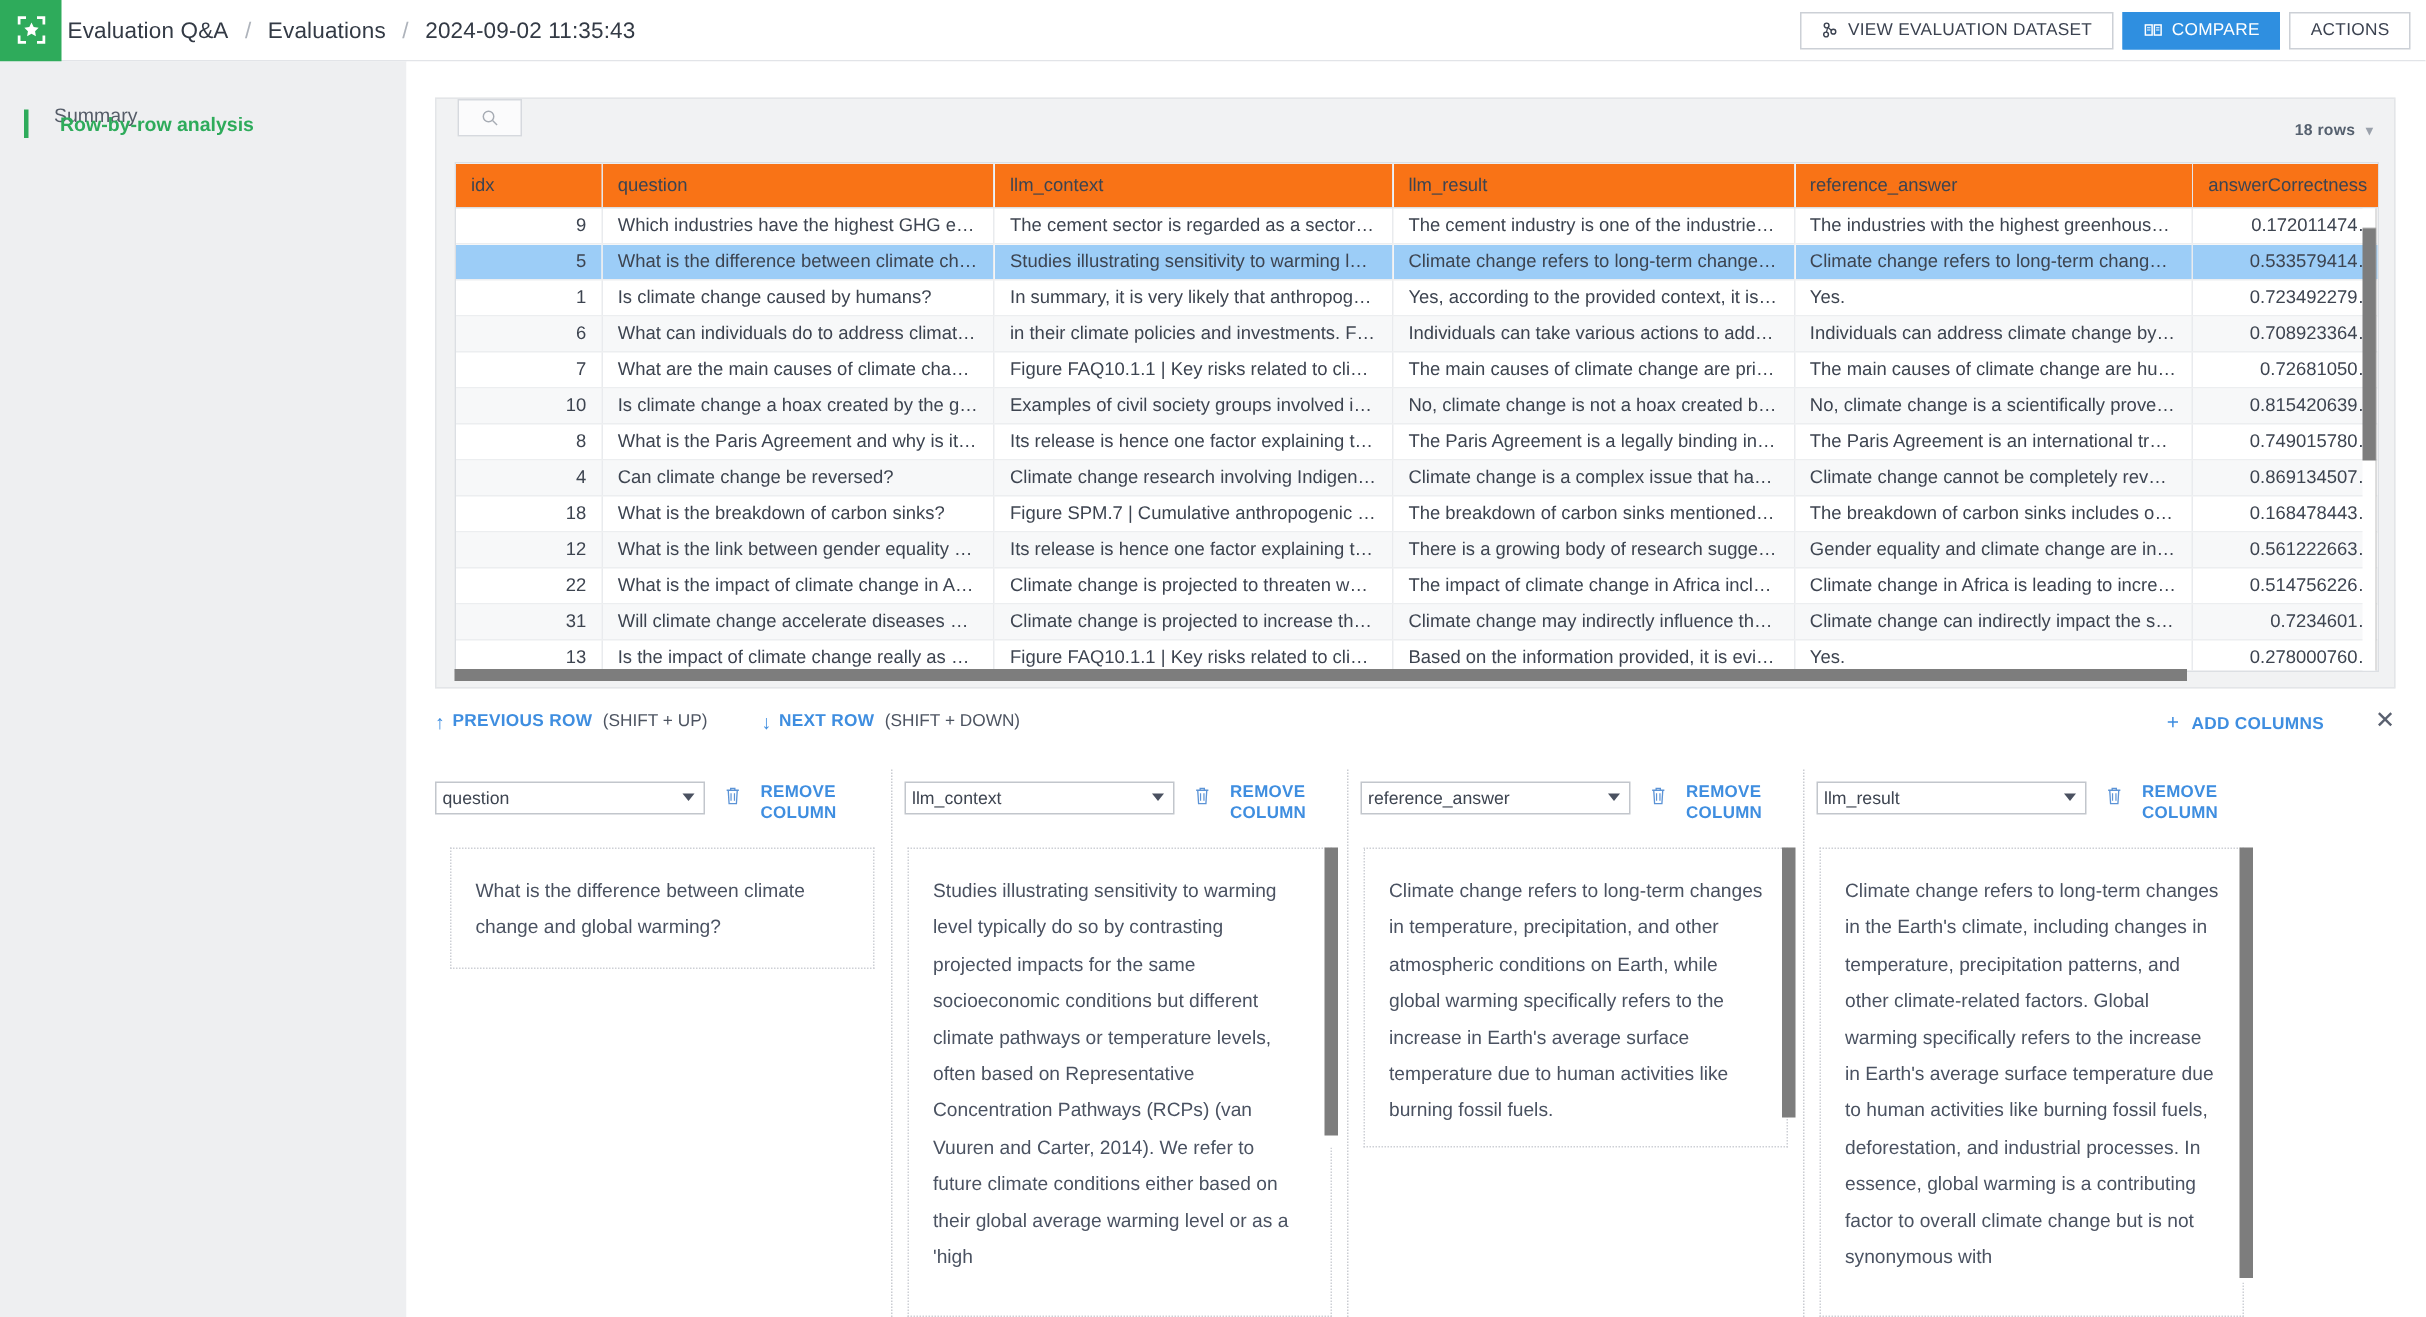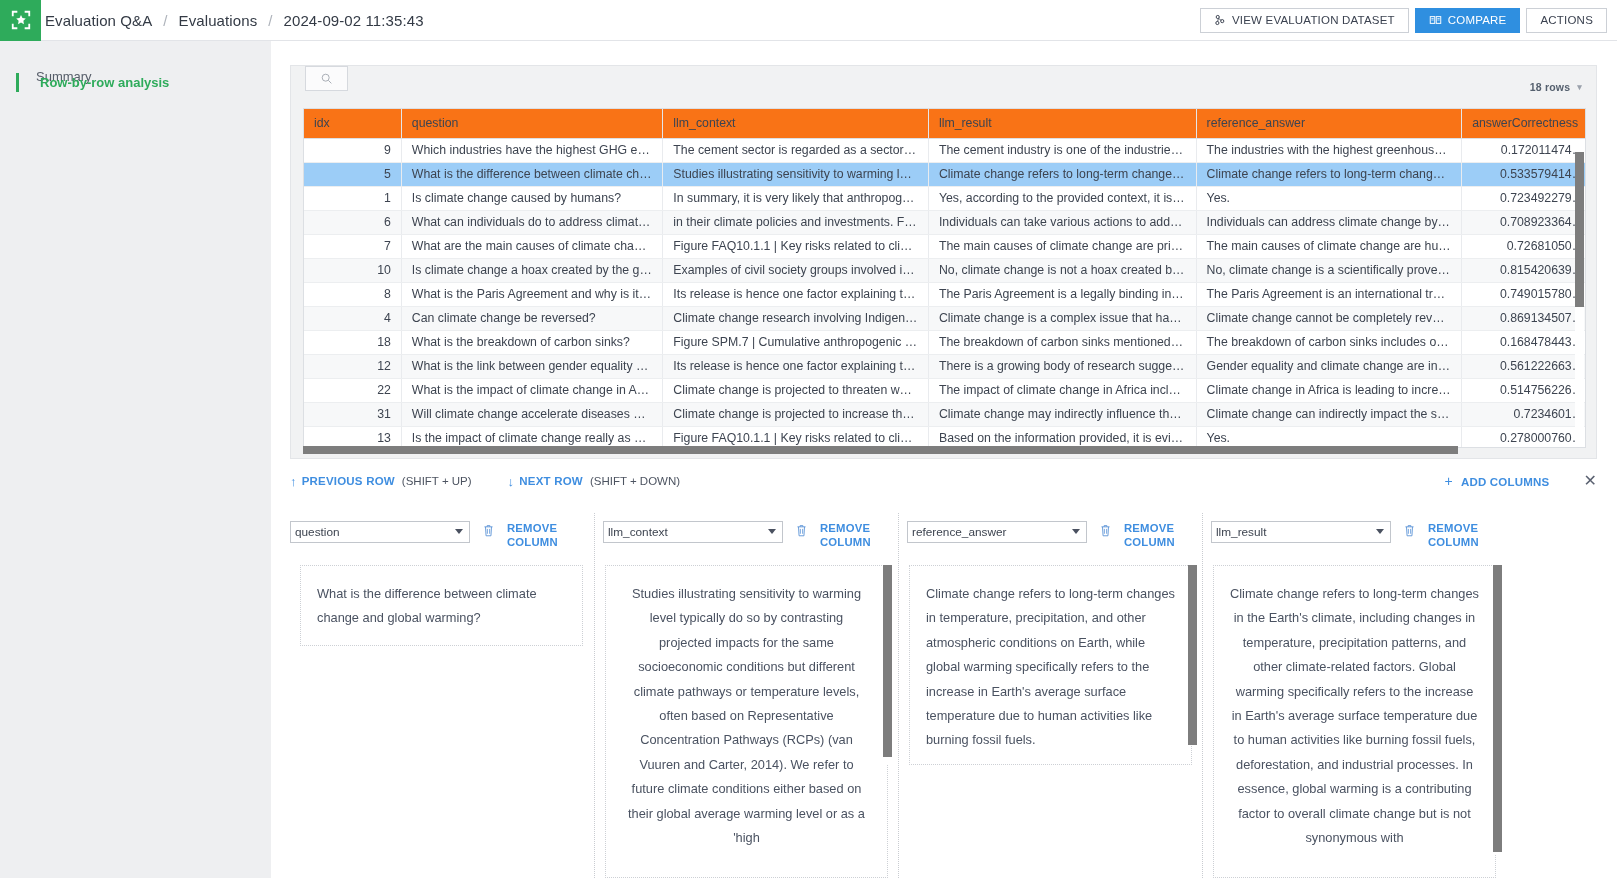--- a/index.html
+++ b/index.html
@@ -284,21 +284,21 @@
     width: 283px;
     border: 1px dotted #cdd0d5;
     background: #ffffff;
     padding: 16px 16px 14px 16px;
     font-size: 12.8px;
     line-height: 24.4px;
     color: #4a5261;
     overflow: hidden;
   }
   .cell-box.short  { height: auto; }
-  .cell-box.tall   { height: 313px; text-align: center; }
+  .cell-box.tall   { height: 313px; }
   .cell-box.medium { height: 200px; }
   .colscroll {
     position: absolute;
     top: 52px;
     width: 9px;
     background: #ffffff;
   }
   .colscroll .thumb { position: absolute; left: 0; width: 9px; background: #7d7d7d; }
 </style>
 </head>

